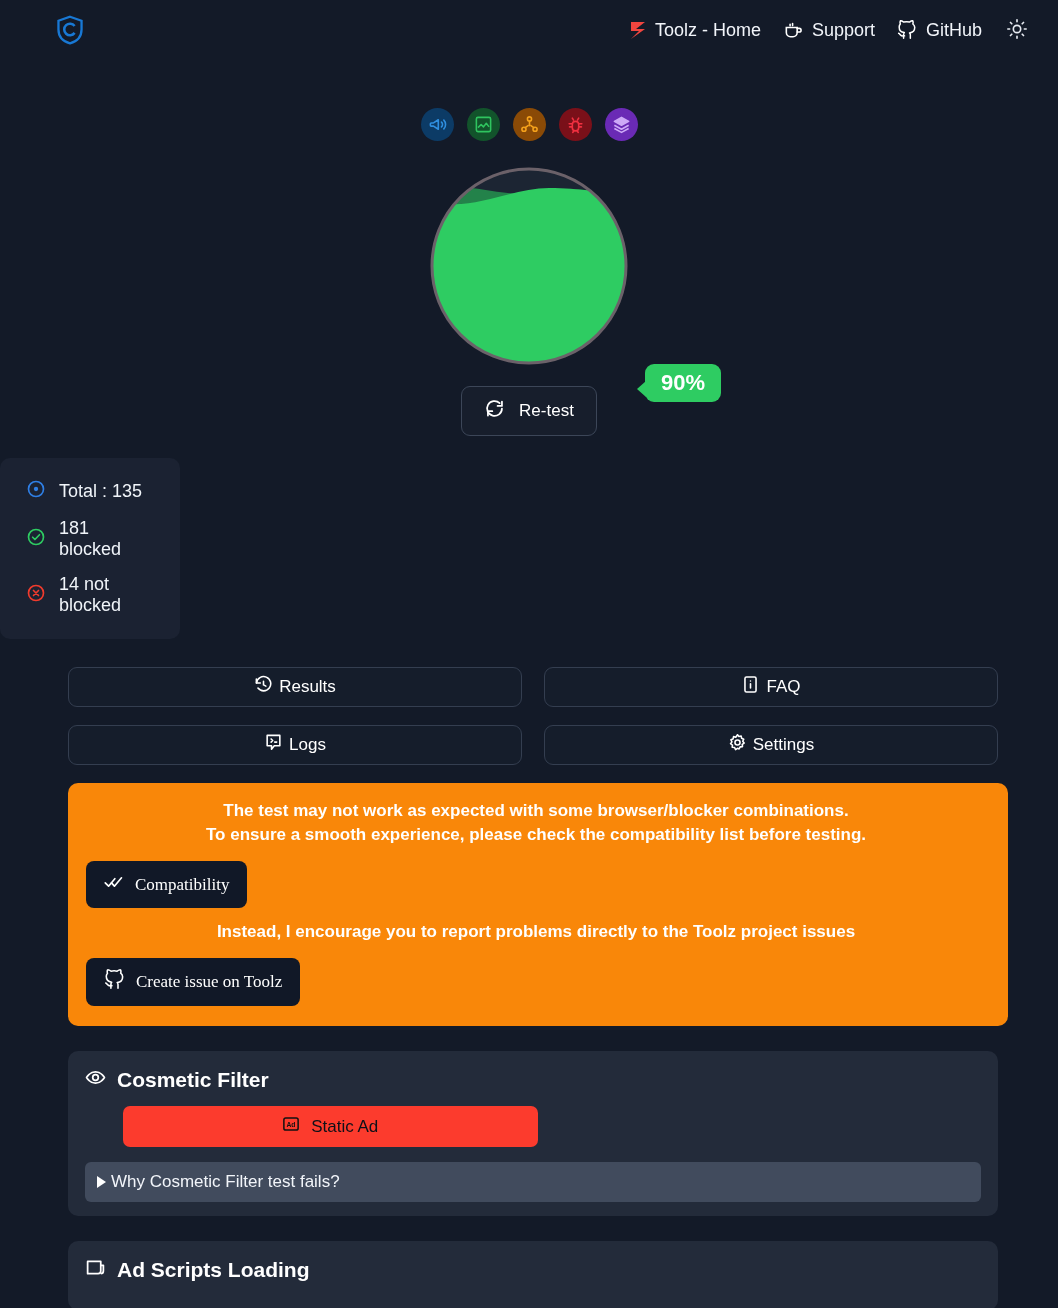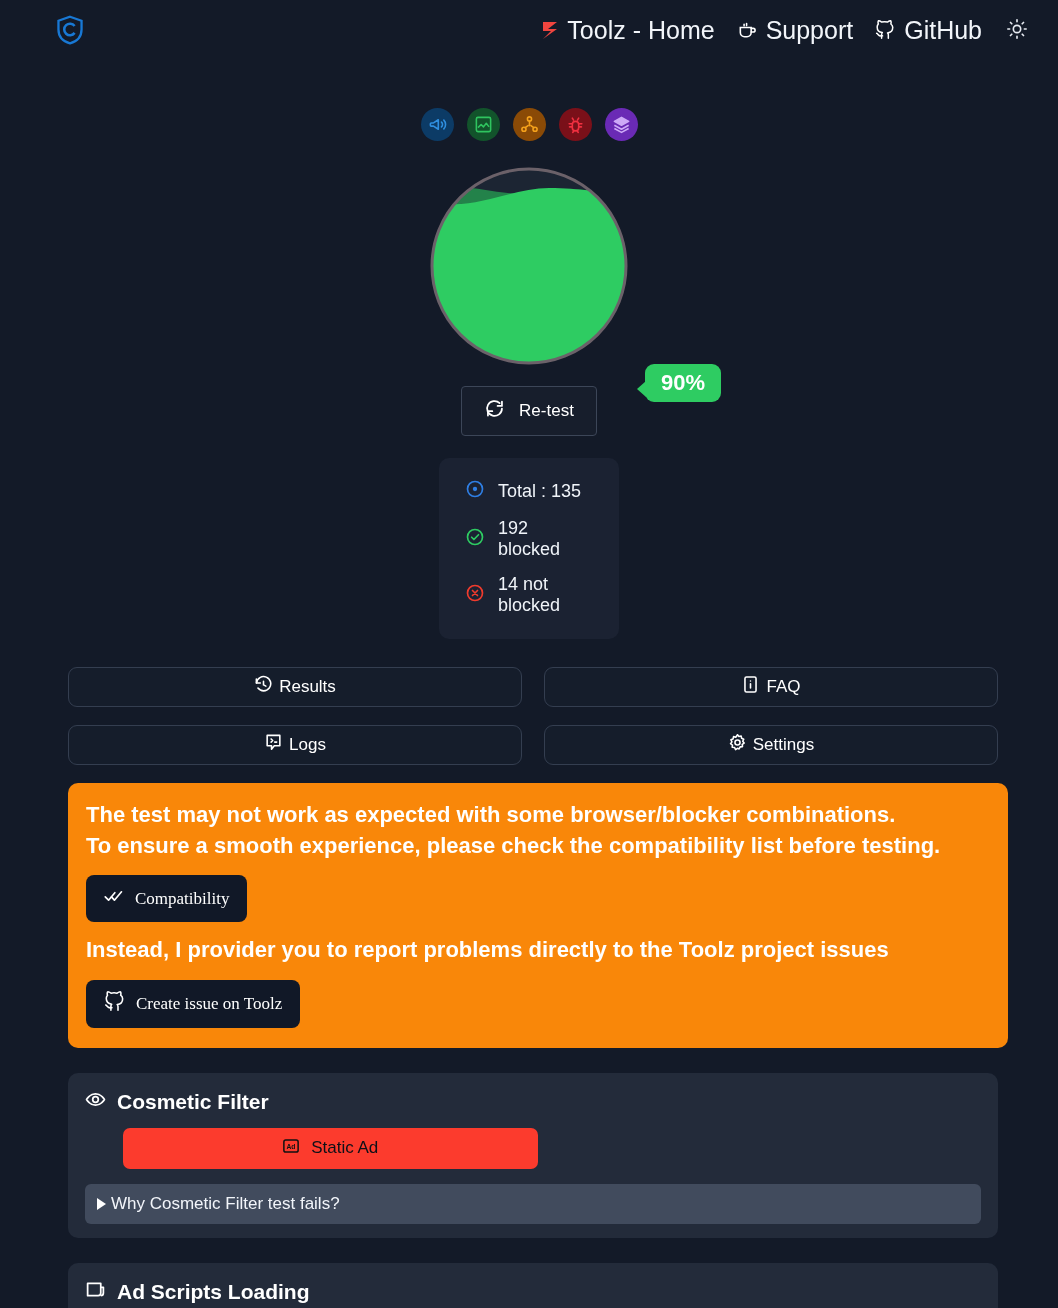--- a/index.html
+++ b/index.html
@@ -24,21 +24,21 @@
   .nav {
     margin-left: auto;
     display: flex;
     align-items: center;
     gap: 22px;
   }
   .nav-link {
     display: flex;
     align-items: center;
     gap: 9px;
-    font-size: 25px;
+    font-size: 18px;
     color: #f2f5fa;
     text-decoration: none;
     cursor: pointer;
   }
   .nav-link .ico { display: flex; align-items: center; }
   .theme-btn {
     background: none; border: 0; cursor: pointer;
     display: flex; align-items: center; padding: 2px;
   }
 
@@ -84,30 +84,30 @@
     border-bottom: 8px solid transparent;
     border-right: 9px solid #2ecc62;
   }
 
   
   .retest-row { margin-top: 20px; display: flex; justify-content: center; }
   .retest-btn {
     display: flex; align-items: center; gap: 14px;
     background: #171e2c;
     border: 1px solid #3c4658;
-    border-radius: 4px;
+    border-radius: 9px;
     color: #fff;
     font-size: 17px;
     padding: 11px 22px;
     cursor: pointer;
     font-family: inherit;
   }
 
   
-  .stats-row { margin-top: 22px; display: flex; justify-content: center; }
+  .stats-row { margin-top: 22px; display: flex; }
   .stats {
     background: #1b2troops;
     background: #1b2232;
     border-radius: 10px;
     padding: 14px 26px 16px 26px;
     width: 180px;
   }
   .stat {
     display: flex; align-items: center; gap: 13px;
     padding: 7px 0;
@@ -136,23 +136,24 @@
 
   
   .warning {
     margin: 18px 50px 0 68px;
     background: #f98709;
     border-radius: 10px;
     padding: 16px 22px 20px 18px;
     color: #ffffff;
   }
   .warning p {
-    font-size: 22px;
+    font-size: 17px;
     font-weight: bold;
     line-height: 1.42;
+    text-align: center;
   }
   .warn-btn {
     margin-top: 14px;
     display: inline-flex; align-items: center; gap: 11px;
     background: #111827;
     color: #fff;
     border: 0;
     border-radius: 8px;
     font-size: 17px;
     padding: 11px 18px;
@@ -338,21 +339,21 @@
       </span>
       <span>Total : 135</span>
     </div>
     <div class="stat">
       <span>
         <svg width="20" height="20" viewBox="0 0 24 24" fill="none" stroke="#2ecc62" stroke-width="2" stroke-linecap="round" stroke-linejoin="round">
           <circle cx="12" cy="12" r="9"></circle>
             <path d="M8 12.3l2.7 2.7L16.2 9.3"></path>
         </svg>
       </span>
-      <span>192 blocked</span>
+      <span>181 blocked</span>
     </div>
     <div class="stat">
       <span>
         <svg width="20" height="20" viewBox="0 0 24 24" fill="none" stroke="#f03b2d" stroke-width="2" stroke-linecap="round">
           <circle cx="12" cy="12" r="9"></circle>
             <path d="M9 9l6 6M15 9l-6 6"></path>
         </svg>
       </span>
       <span>14 not blocked</span>
     </div>
@@ -406,21 +407,21 @@
   <button class="warn-btn">
     <span>
       <svg width="20" height="20" viewBox="0 0 24 24" fill="none" stroke="#fff" stroke-width="2" stroke-linecap="round" stroke-linejoin="round">
         <path d="M1.5 13l4 4L13 8"></path>
           <path d="M9 13l3.5 4L21 7"></path>
       </svg>
     </span>
     <span>Compatibility</span>
   </button>
   <div class="warn-gap"></div>
-  <p>Instead, I provider you to report problems directly to the Toolz project issues</p>
+  <p>Instead, I encourage you to report problems directly to the Toolz project issues</p>
   <button class="warn-btn">
     <span>
       <svg width="21" height="21" viewBox="0 0 24 24" fill="none" stroke="#fff" stroke-width="1.8" stroke-linecap="round" stroke-linejoin="round">
         <path d="M9 19c-5 1.5-5-2.5-7-3m14 6v-3.9a3.4 3.4 0 0 0-.9-2.6c3-.3 6.2-1.5 6.2-6.7A5.2 5.2 0 0 0 19 4.8 4.9 4.9 0 0 0 18.9 1S17.7.6 15 2.5a13 13 0 0 0-7 0C5.3.6 4.1 1 4.1 1A4.9 4.9 0 0 0 4 4.8 5.2 5.2 0 0 0 2.6 8.4c0 5.2 3.2 6.4 6.2 6.7a3.4 3.4 0 0 0-.9 2.6V22"></path>
       </svg>
     </span>
     <span>Create issue on Toolz</span>
   </button>
 </div>
 

